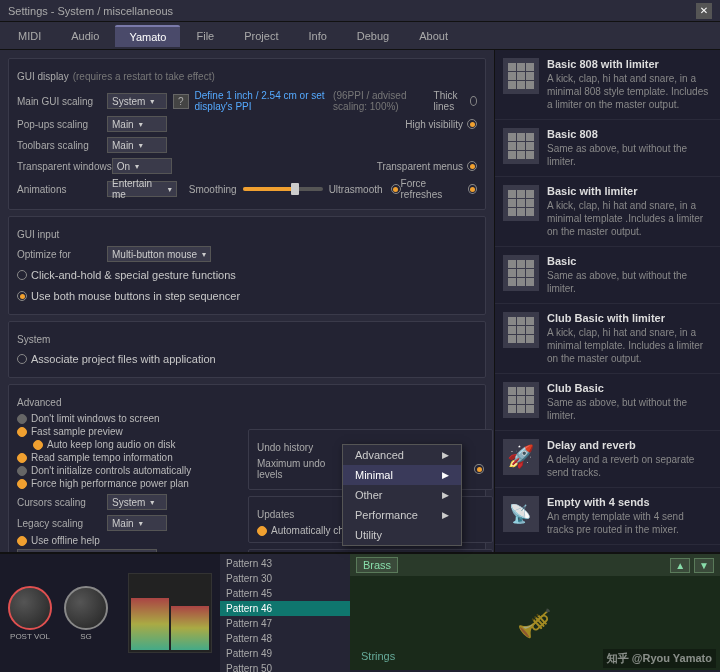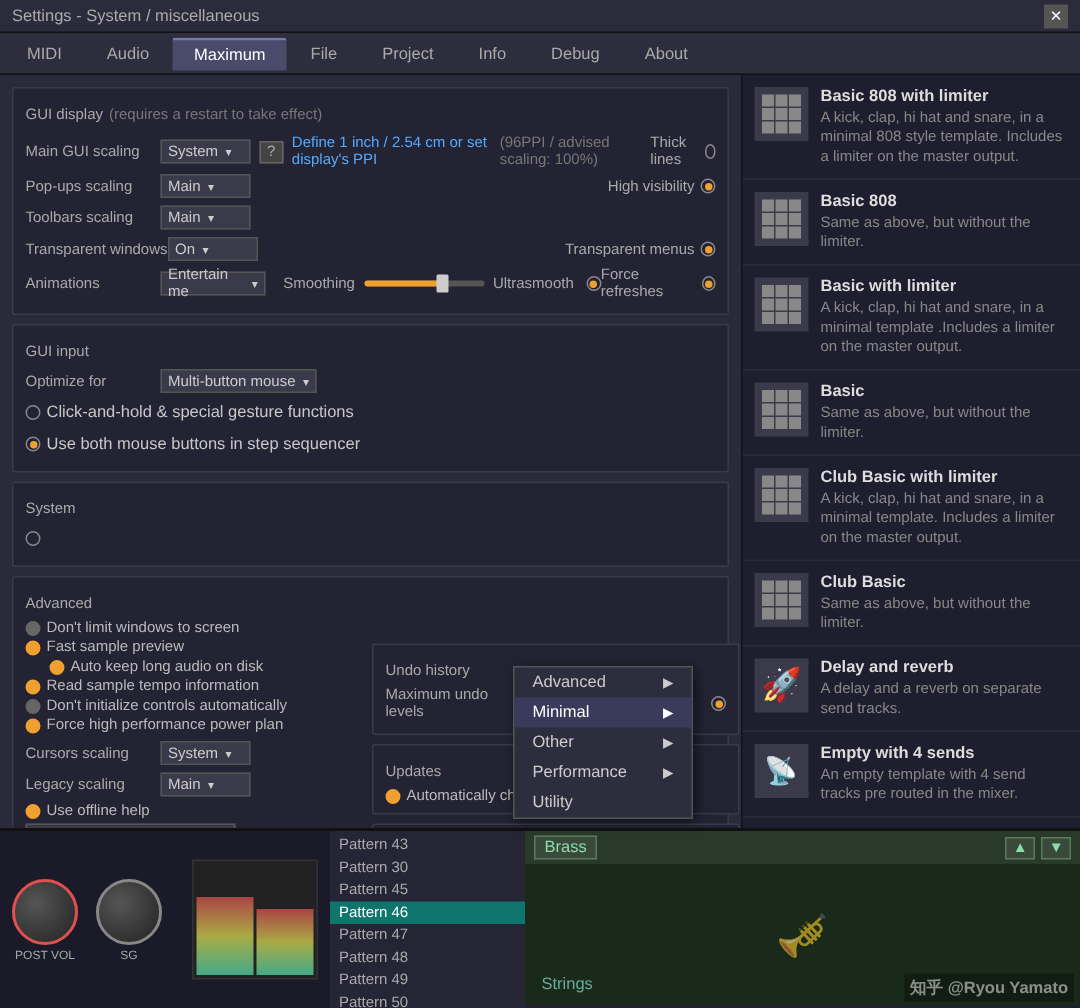--- a/index.html
+++ b/index.html
@@ -316,21 +316,21 @@
 <body>
 
 <div id="title-bar">
   <span>Settings - System / miscellaneous</span>
   <div id="title-close">✕</div>
 </div>
 
 <div id="tab-bar">
   <div class="tab">MIDI</div>
   <div class="tab">Audio</div>
-  <div class="tab active">Maximum</div>
+  <div class="tab active">Yamato</div>
   <div class="tab">File</div>
   <div class="tab">Project</div>
   <div class="tab">Info</div>
   <div class="tab">Debug</div>
   <div class="tab">About</div>
 </div>
 
 <div id="main-layout">
 
   <div id="settings-panel">
@@ -415,20 +415,21 @@
       <div class="row">
         <div class="radio-dot active" style="margin-right:4px;"></div>
         <span>Use both mouse buttons in step sequencer</span>
       </div>
     </div>
 
     <div class="section-box">
       <div class="section-title">System</div>
       <div class="row">
         <div class="radio-dot" style="margin-right:4px;"></div>
+        <span>Associate project files with application</span>
       </div>
     </div>
 
     <div class="section-box">
       <div class="section-title">Advanced</div>
       <div class="check-item" style="margin-bottom:2px;">
         <div class="check-dot gray"></div>
         <span>Don't limit windows to screen</span>
       </div>
       <div class="check-item" style="margin-bottom:2px;">

